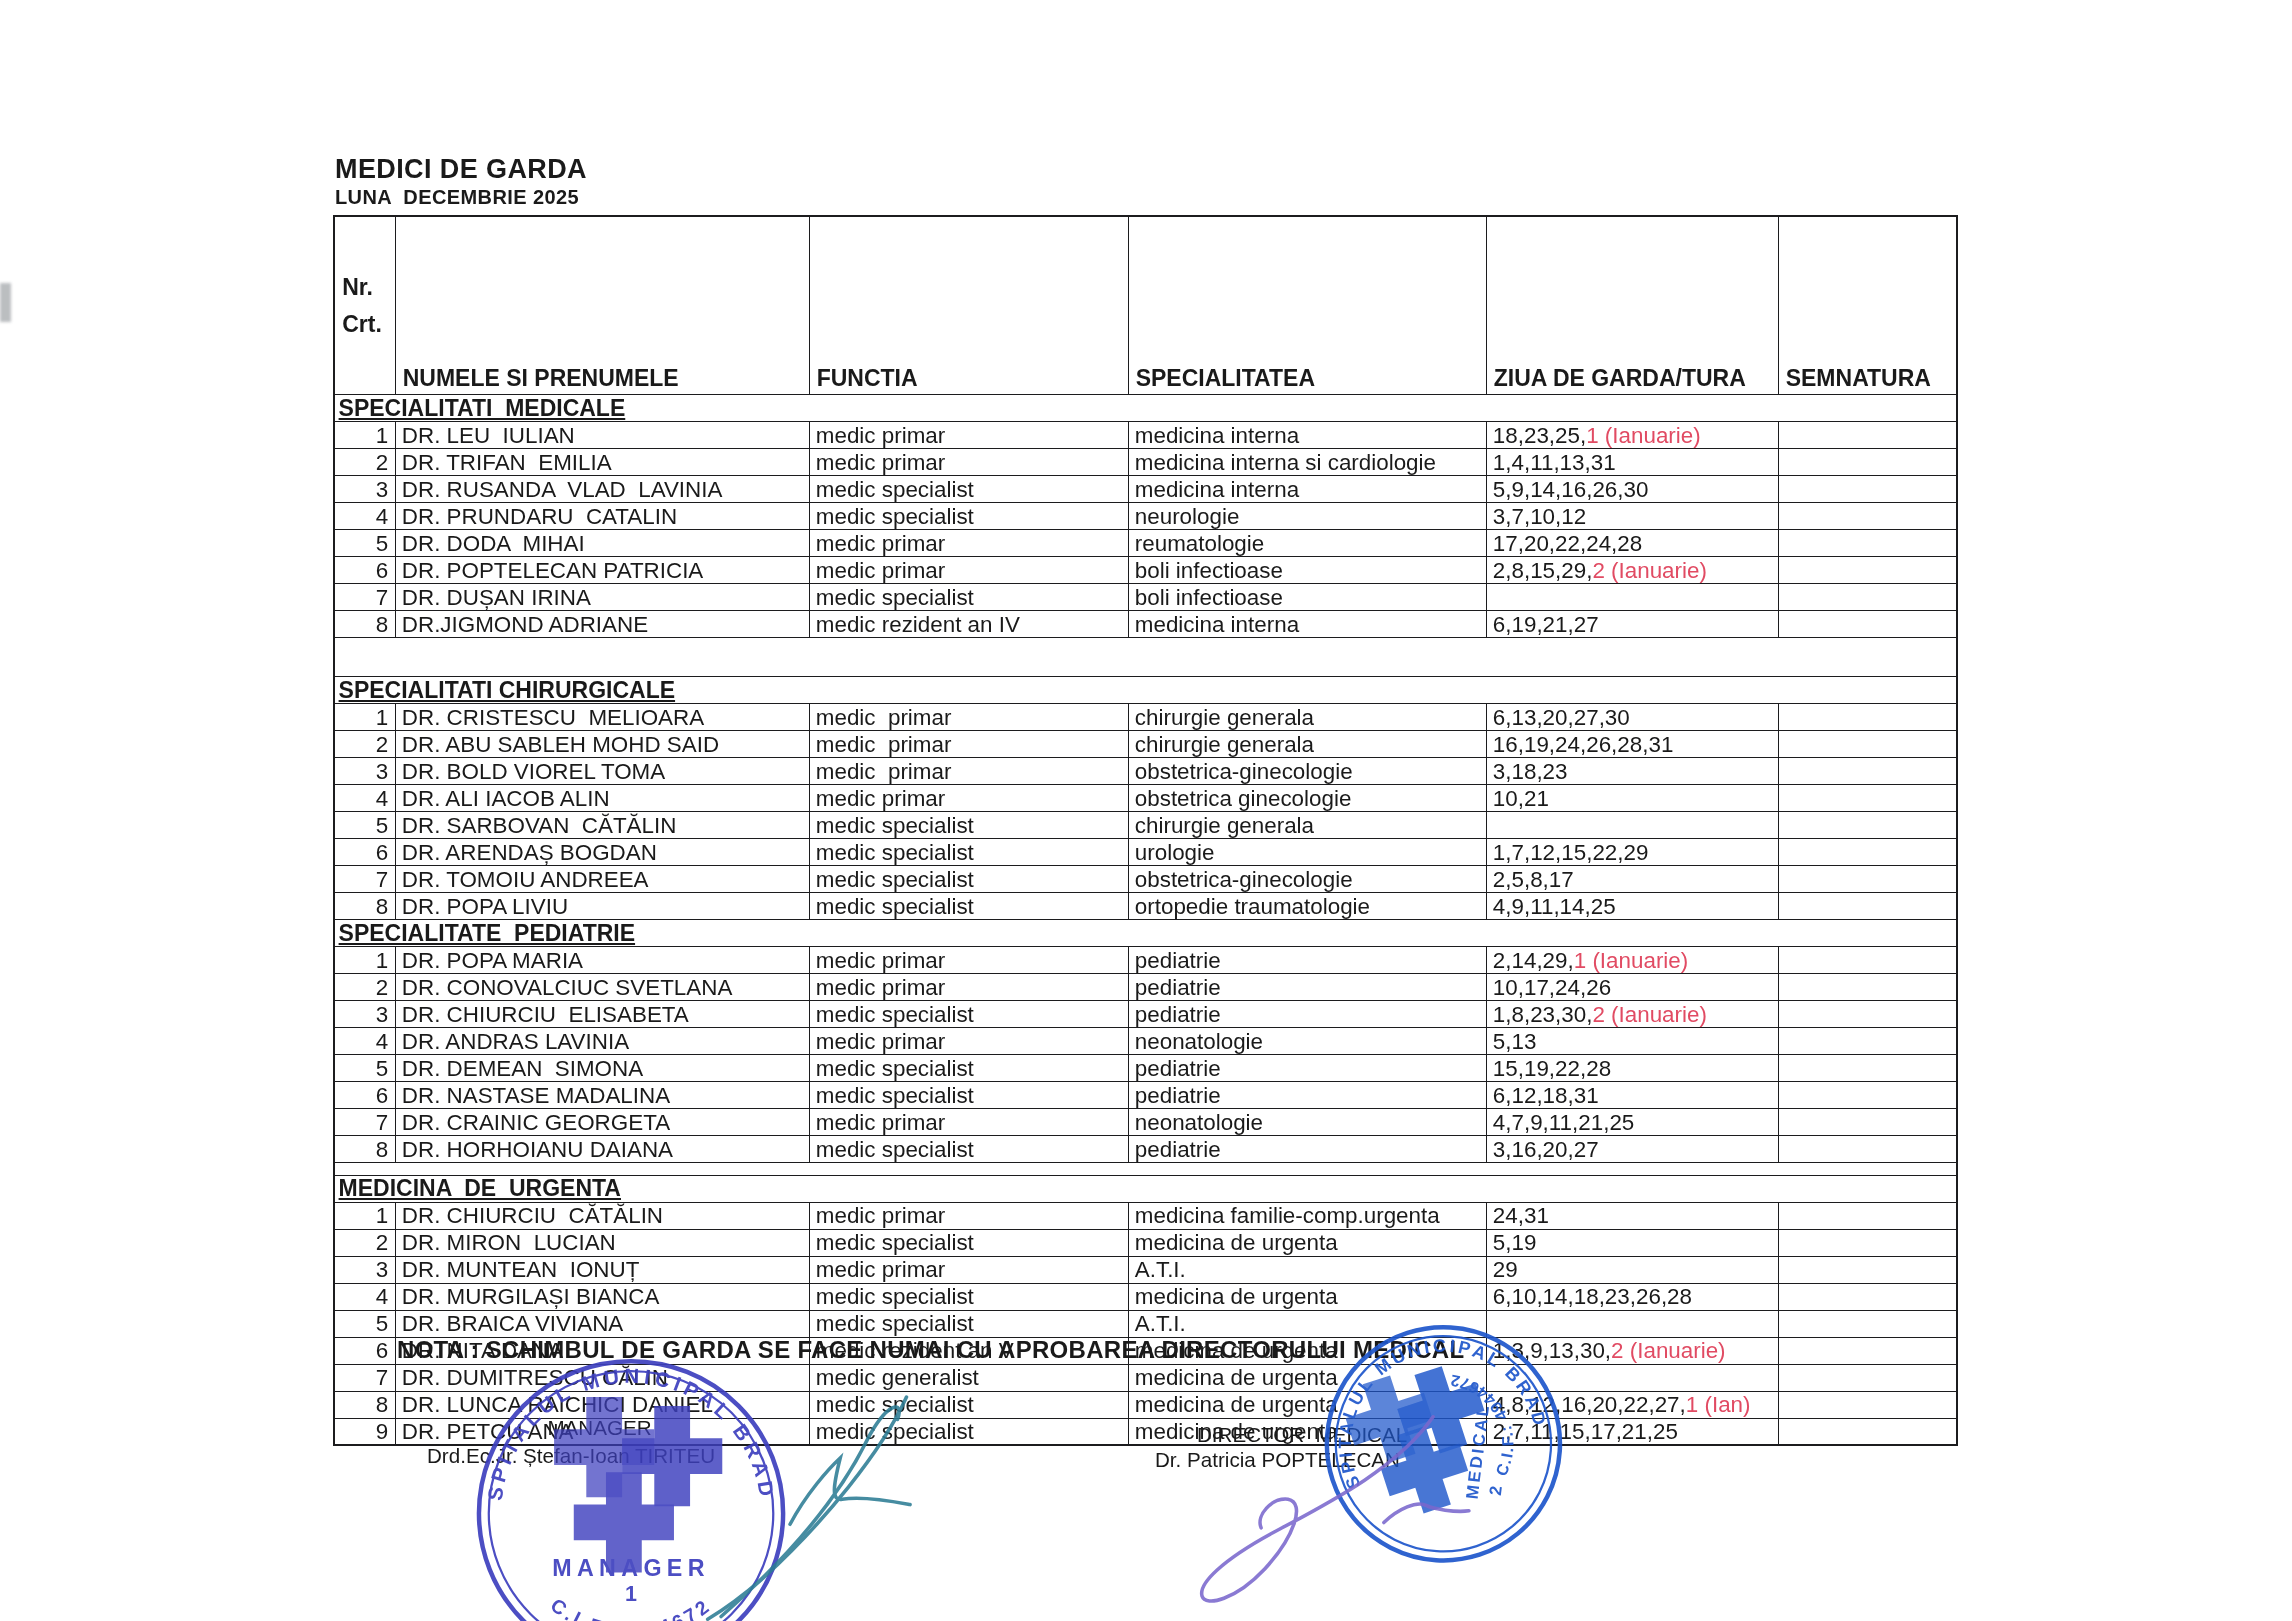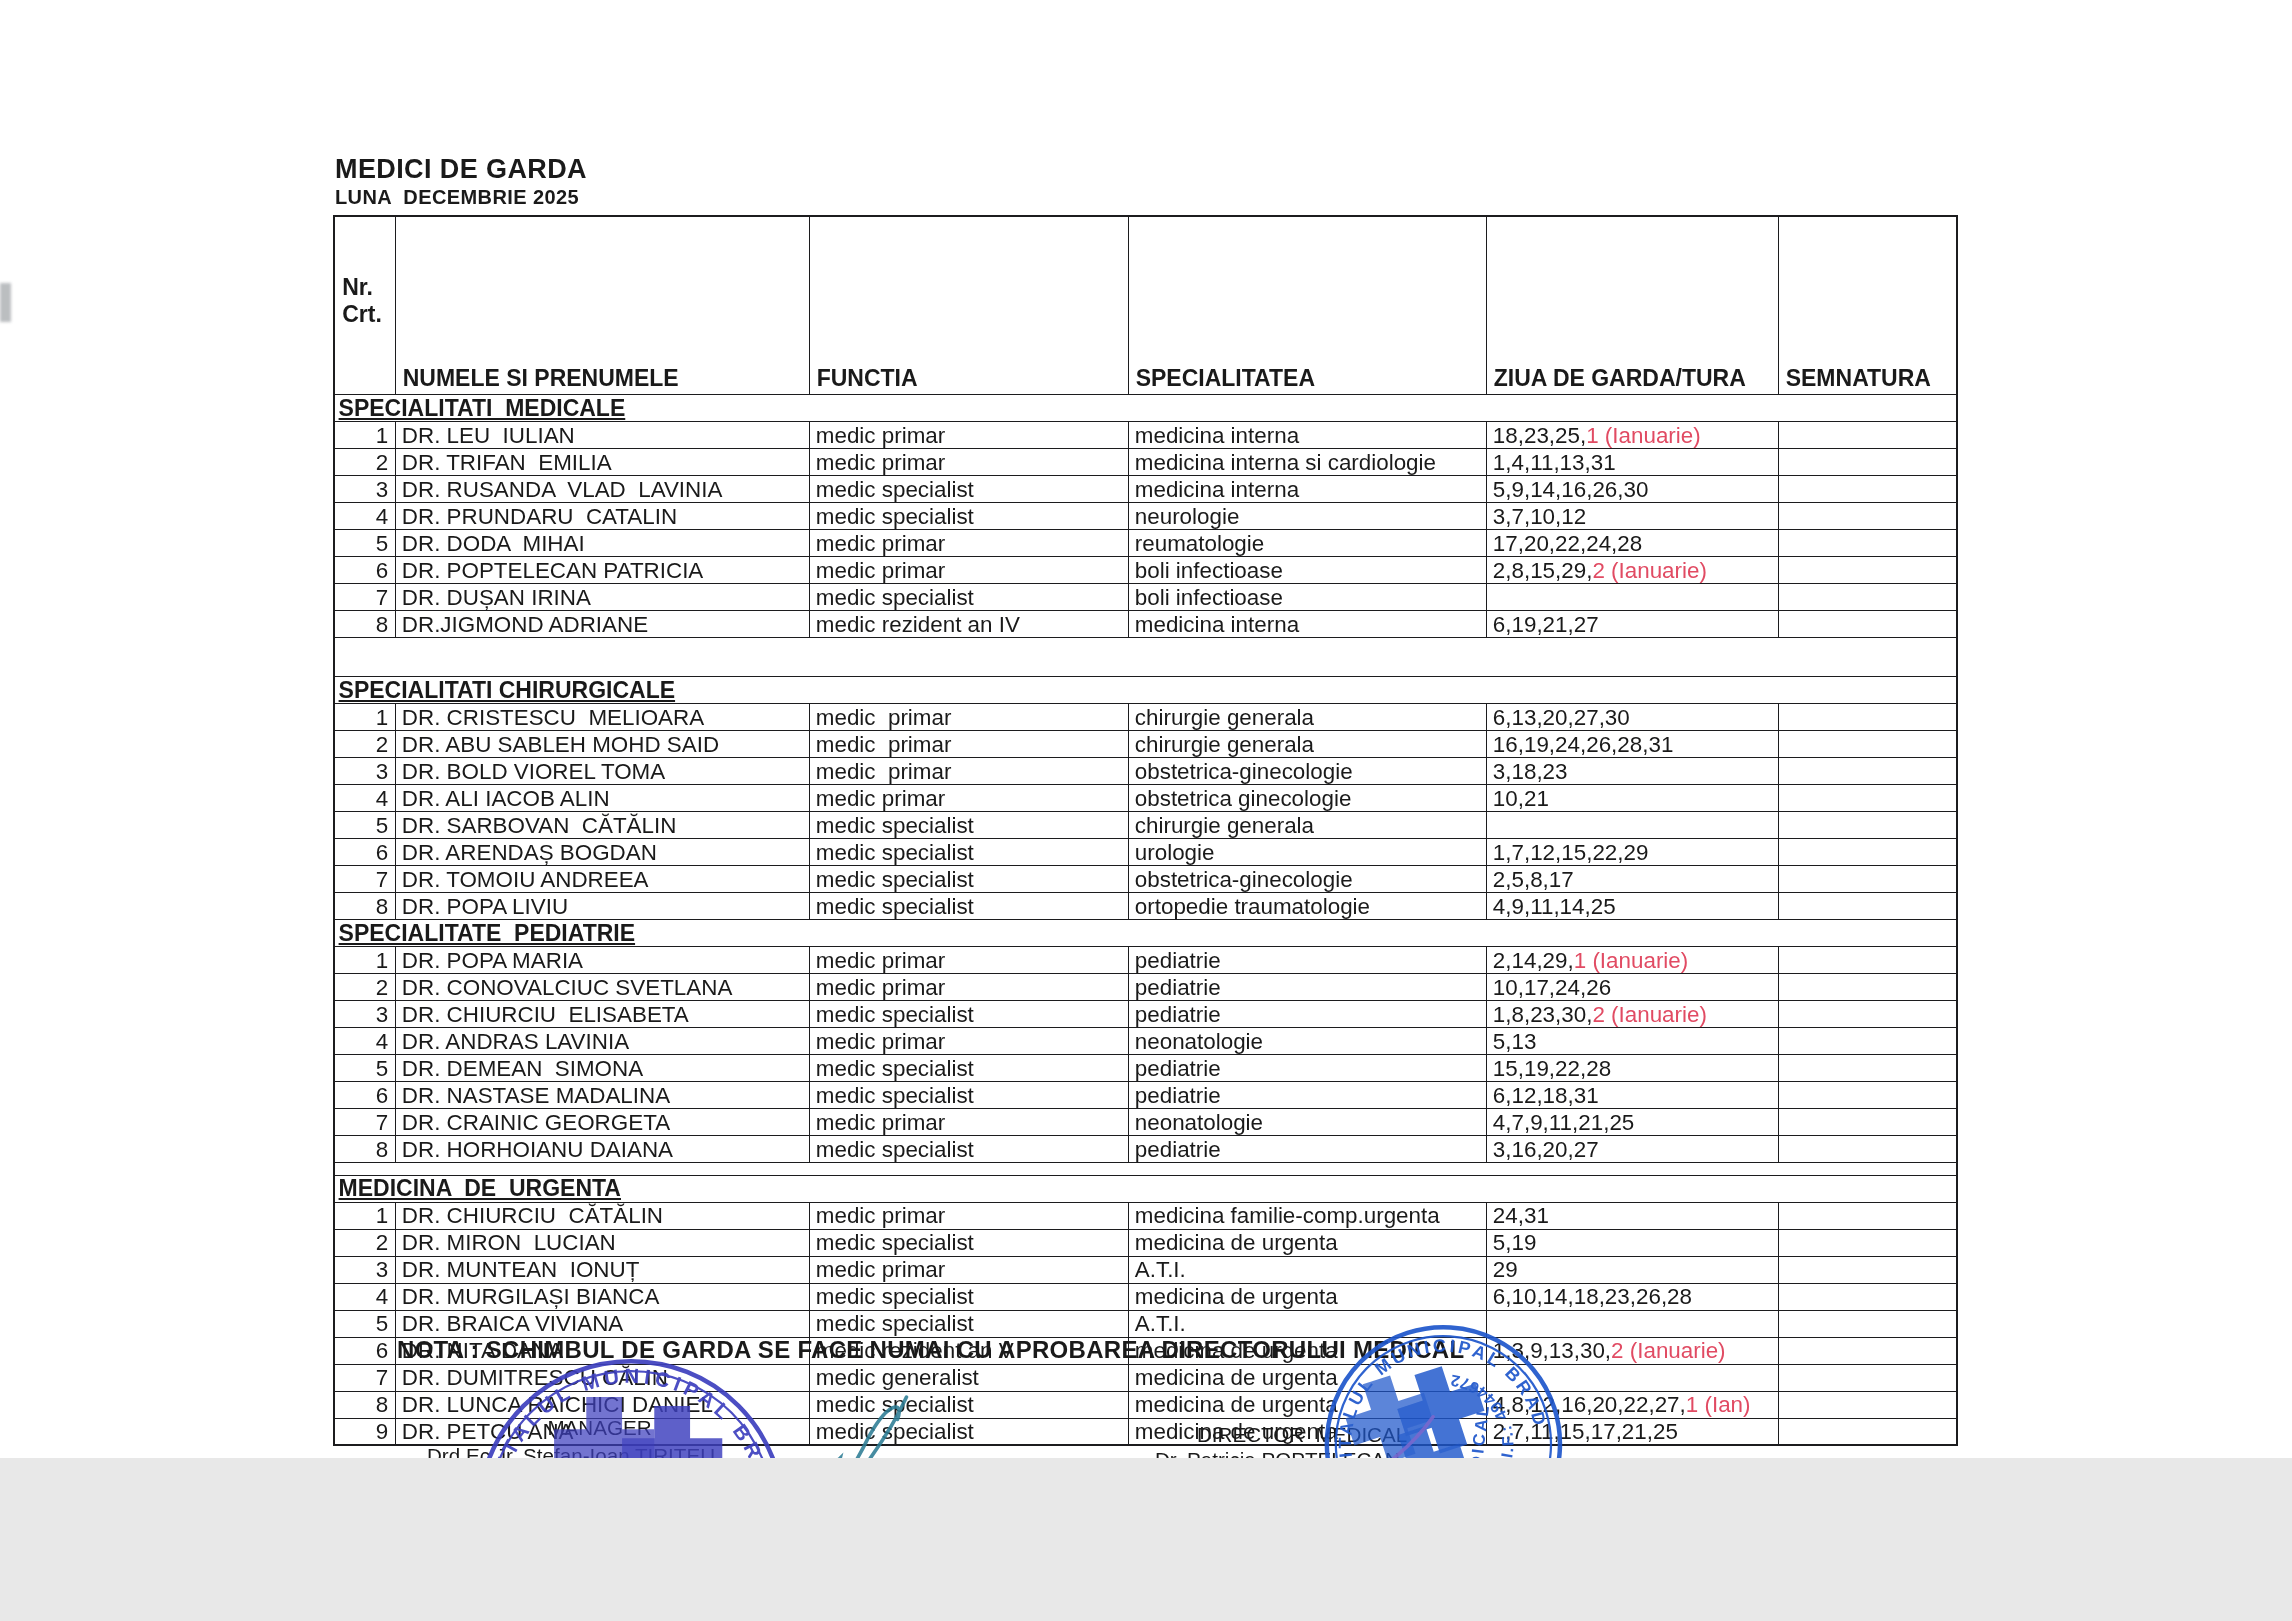--- a/index.html
+++ b/index.html
@@ -1,30 +1,30 @@
 <!DOCTYPE html>
 <html style="--red_accent: #e14b63; --stamp_left_blue: #3d3fbe; --stamp_right_blue: #1e56cb; --signature_teal: #2d7d95; --signature_violet: #7a68cd;font-size:14.3px"><head>
 <meta charset="utf-8">
 <style>
   html,body{margin:0;padding:0;background:#e8e8e8;}
   .page{
-    position:relative;width:2293px;height:1458px;background:#ffffff;overflow:hidden;
+    position:relative;width:2293px;height:1621px;background:#ffffff;overflow:hidden;
     font-family:"Liberation Sans",sans-serif;color:#1a1a1a;
   }
   .title{position:absolute;left:335px;top:154px;font-size:27px;font-weight:700;white-space:pre;letter-spacing:0.4px;}
   .subtitle{position:absolute;left:335px;top:186px;font-size:20px;font-weight:700;white-space:pre;letter-spacing:0.4px;}
 
   table.schedule{
     position:absolute;left:333px;top:215px;width:1623px;
     border-collapse:collapse;table-layout:fixed;border:2.7px solid #1c1c1e;
   }
   .schedule th,.schedule td{border:1.8px solid #1c1c1e;}
   .schedule thead tr{height:73px;}
   .schedule th{vertical-align:bottom;text-align:left;font-weight:600;font-size:23px;padding:2.7px 7.2px;white-space:pre;overflow:hidden;}
-  .nrcrt{display:flex;flex-direction:column;height:64px;font-weight:600;font-size:23px;}
+  .nrcrt{display:flex;flex-direction:column;justify-content:space-between;height:64px;font-weight:600;font-size:23px;}
   .schedule tbody tr{height:27px;}
   .schedule td{font-size:22.4px;line-height:25px;padding:0 6.3px;white-space:pre;overflow:hidden;vertical-align:middle;}
   .c-nr{text-align:right;padding-right:3.6px;}
   .section-row td{font-weight:700;border-left:none;border-right:none;padding-left:3.6px;font-size:23px;text-decoration:underline;}
   .gap-row td{border-left:none;border-right:none;}
   .red{color:var(--red_accent);margin-top:27px;}
 
   .nota{position:absolute;left:397px;top:1336px;font-size:24px;font-weight:700;white-space:pre;letter-spacing:0.3px;}
 
   .sig-label,.sig-name{position:absolute;font-size:20.6px;white-space:pre;z-index:2;}

